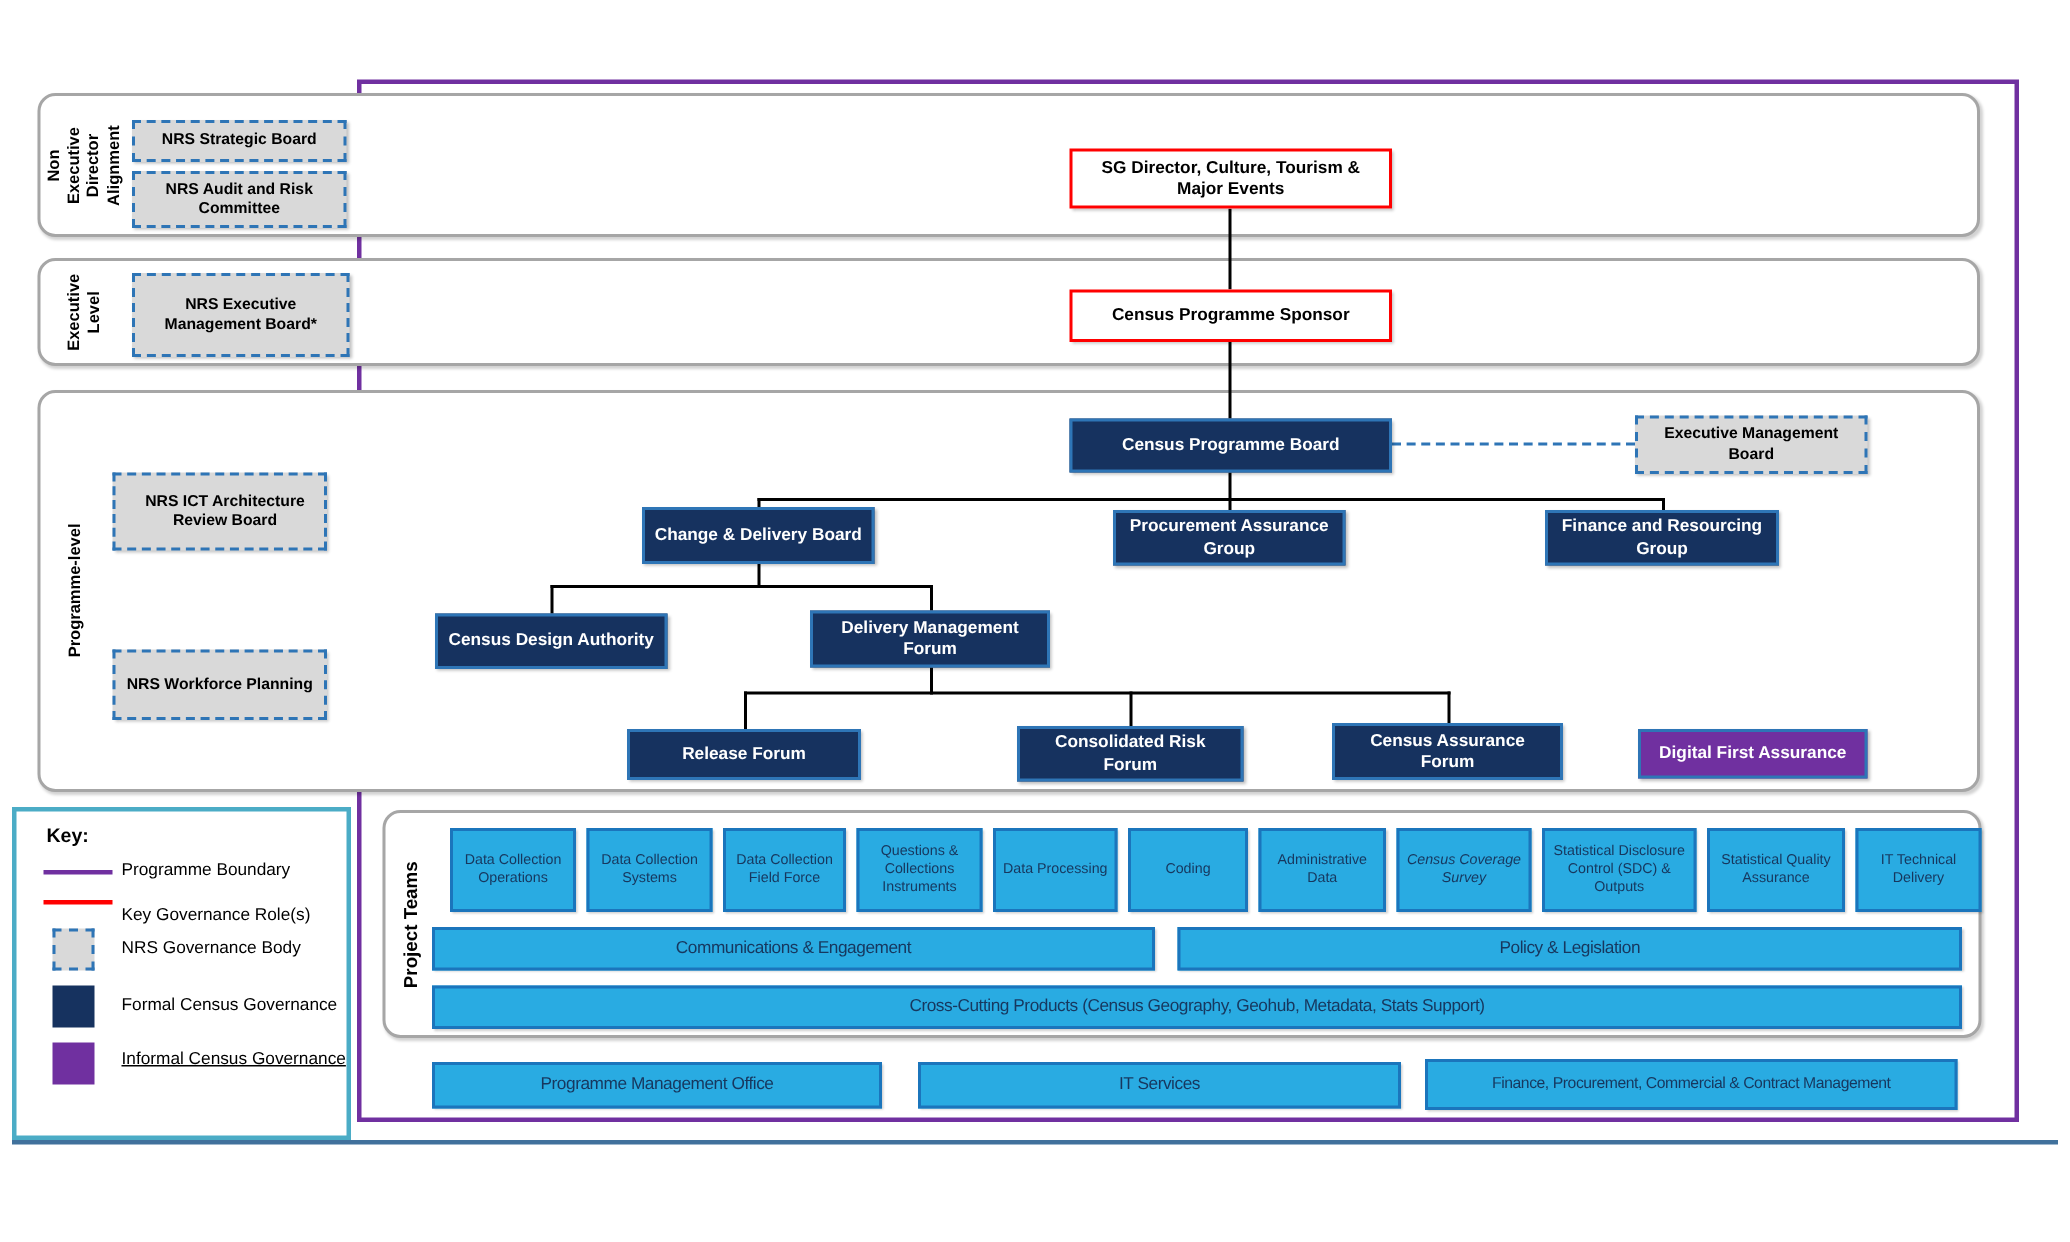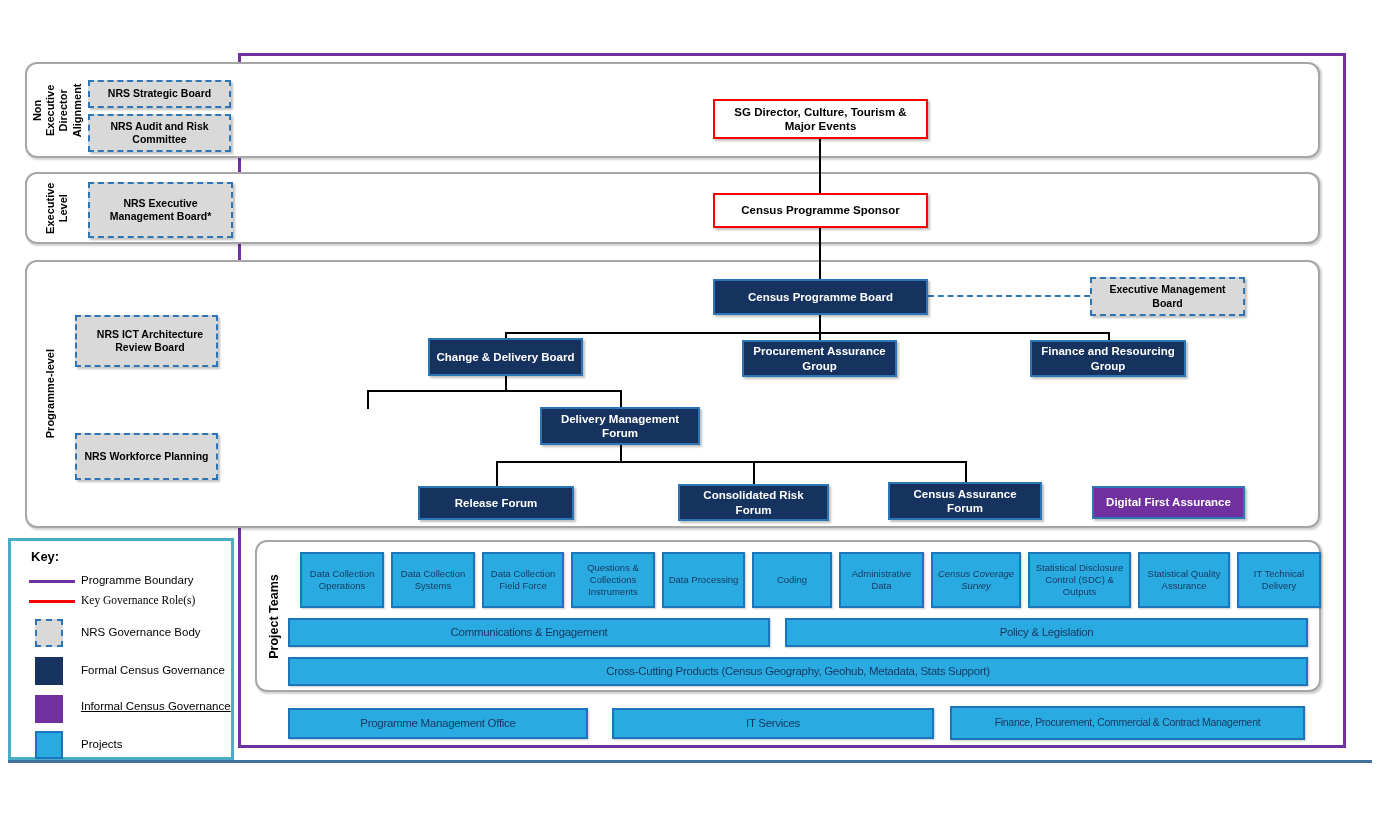--- a/index.html
+++ b/index.html
@@ -127,20 +127,23 @@
   </div>
   <div class="box navybox" style="left:428px; top:338px; width:155px; height:38px;">
     <span>Change &amp; Delivery Board</span>
   </div>
   <div class="box navybox" style="left:742px; top:340px; width:155px; height:37px;">
     <span>Procurement Assurance Group</span>
   </div>
   <div class="box navybox" style="left:1030px; top:340px; width:156px; height:37px;">
     <span>Finance and Resourcing Group</span>
   </div>
+  <div class="box navybox" style="left:290px; top:409px; width:155px; height:37px;">
+    <span>Census Design Authority</span>
+  </div>
   <div class="box navybox" style="left:540px; top:407px; width:160px; height:38px;">
     <span>Delivery Management Forum</span>
   </div>
   <div class="box navybox" style="left:418px; top:486px; width:156px; height:34px;">
     <span>Release Forum</span>
   </div>
   <div class="box navybox" style="left:678px; top:484px; width:151px; height:37px;">
     <span>Consolidated Risk Forum</span>
   </div>
   <div class="box navybox" style="left:888px; top:482px; width:154px; height:38px;">
@@ -209,35 +212,31 @@
 
   <div class="keybox">
     <div class="keytitle">Key:</div>
 
     <div class="legrow" style="top:32px; height:16px;">
       <div class="swline" style="top:7px; background:var(--purple);"></div>
       <span class="leglabel" style="top:1px;">Programme Boundary</span>
     </div>
     <div class="legrow" style="top:52px; height:16px;">
       <div class="swline" style="top:7px; background:var(--red);"></div>
-      <span class="leglabel" style="top:1px;font-family:Liberation Serif, serif;">Key Governance Role(s)</span>
+      <span class="leglabel" style="top:11px;">Key Governance Role(s)</span>
     </div>
     <div class="legrow" style="top:76px; height:34px;">
       <div class="swbox sw-dashed" style="top:2px;"></div>
       <span class="leglabel" style="top:9px;">NRS Governance Body</span>
     </div>
     <div class="legrow" style="top:114px; height:34px;">
       <div class="swbox sw-navy" style="top:2px;"></div>
       <span class="leglabel" style="top:9px;">Formal Census Governance</span>
     </div>
     <div class="legrow" style="top:152px; height:34px;">
       <div class="swbox sw-purple" style="top:2px;"></div>
       <span class="leglabel" style="top:7px;text-decoration:underline;">Informal Census Governance</span>
     </div>
-    <div class="legrow" style="top:188px; height:34px;">
-      <div class="swbox sw-blue" style="top:2px;"></div>
-      <span class="leglabel" style="top:9px;">Projects</span>
-    </div>
   </div>
 
   <div class="bottomline"></div>
 
 </div>
 
 </body></html>

